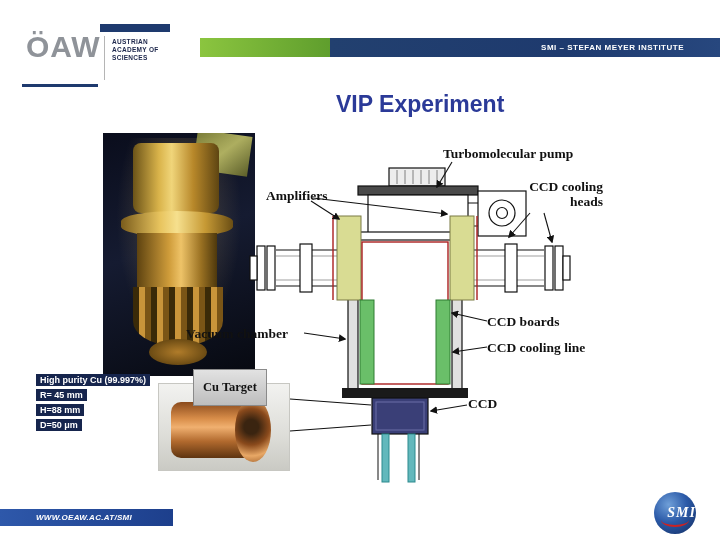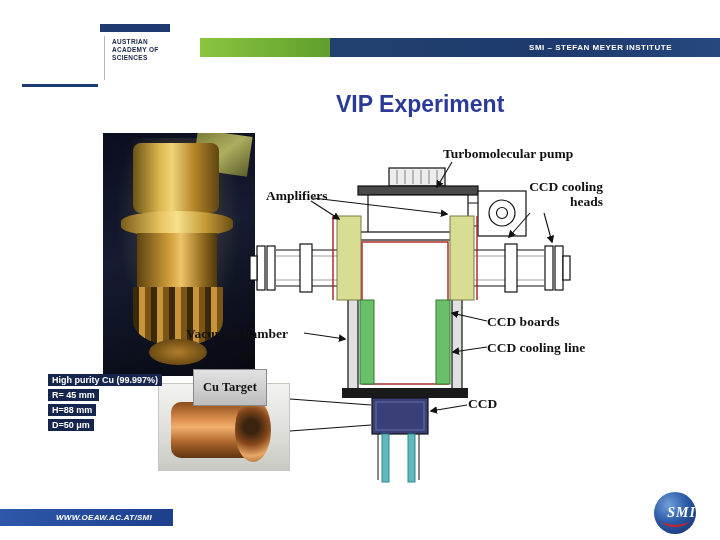--- a/index.html
+++ b/index.html
@@ -13,21 +13,21 @@
   .oaw-divider{position:absolute;left:84px;top:14px;width:1px;height:44px;background:#b5b5b5;}
   .oaw-topbar{position:absolute;left:80px;top:2px;width:70px;height:8px;background:#1e3a6e;}
   .oaw-name{position:absolute;left:92px;top:16px;font-size:6.5px;font-weight:bold;color:#202a4e;line-height:8px;letter-spacing:.3px;}
   .oaw-underline{position:absolute;left:2px;top:62px;width:76px;height:3px;background:#1e3a6e;}
 
   
   .hbar{position:absolute;top:38px;height:19px;}
   .hbar-green{left:200px;width:130px;background:linear-gradient(90deg,#8bc53f,#5f9e2d);}
   .hbar-blue{left:330px;width:390px;background:linear-gradient(90deg,#22406f,#1e3a6e 60%,#27477e);
              color:#fff;font-size:8px;letter-spacing:.5px;line-height:19px;text-align:right;
-             padding-right:48px;box-sizing:border-box;font-weight:bold;}
+             padding-right:36px;box-sizing:border-box;font-weight:bold;}
 
   
   .title-apparatus{position:absolute;left:80px;top:96px;font-size:21px;font-weight:bold;color:#9a9a9a;letter-spacing:.5px;}
   .title-experiment{position:absolute;left:336px;top:91px;font-size:23px;font-weight:bold;color:#2b3a98;}
 
   
   .photo-apparatus{position:absolute;left:103px;top:133px;width:152px;height:243px;z-index:1;overflow:hidden;
                    background:linear-gradient(160deg,#0a0d1c,#151b31 45%,#070910);}
   .pa-glow{position:absolute;left:5px;top:5px;width:142px;height:225px;
            background:radial-gradient(ellipse at 50% 35%,rgba(255,210,120,.28),transparent 62%);}
@@ -48,21 +48,21 @@
   .photo-copper{position:absolute;left:158px;top:383px;width:132px;height:88px;z-index:1;overflow:hidden;
                 background:linear-gradient(180deg,#f2f2f0,#ddddd8 60%,#cacac4);border:1px solid #c7c7c2;box-sizing:border-box;}
   .cu-body{position:absolute;left:12px;top:18px;width:82px;height:56px;border-radius:10px 0 0 10px;
            background:linear-gradient(180deg,#8a4a1c,#d98e4a 30%,#f0b070 45%,#b26a2e 70%,#5e3410);}
   .cu-face{position:absolute;left:76px;top:14px;width:36px;height:64px;border-radius:50%;
            background:radial-gradient(circle at 45% 45%,#3a2410 18%,#8a4a1c 45%,#e8a866 72%,#9a5a26);}
 
   
   .specs{position:absolute;left:36px;top:374px;width:150px;z-index:3;}
   .spec-line{width:fit-content;background:#16254d;color:#fff;font-size:9px;font-weight:bold;
-             padding:1px 4px;margin:0 0 3px 12px;white-space:nowrap;}
+             padding:1px 4px;margin:0 0 3px 0;white-space:nowrap;}
 
   
   .dlabel{position:absolute;z-index:3;font-family:"Liberation Serif",serif;font-weight:bold;
           font-size:13.5px;color:#111;white-space:nowrap;text-align:center;}
   .lbl-turbo{left:443px;top:146px;}
   .lbl-ampl{left:266px;top:188px;}
   .lbl-heads{left:521px;top:179px;width:82px;white-space:normal;text-align:right;line-height:15px;}
   .lbl-vac{left:186px;top:326px;}
   .lbl-boards{left:487px;top:314px;}
   .lbl-coolline{left:487px;top:340px;}
@@ -70,36 +70,37 @@
   .cu-target-box{position:absolute;left:193px;top:369px;z-index:4;background:linear-gradient(180deg,#e2e2e2,#bdbdbd);
                  border:1px solid #8a8a8a;padding:10px 9px;font-family:"Liberation Serif",serif;
                  font-weight:bold;font-size:12.5px;color:#111;}
 
   
   .diagram-svg{position:absolute;left:0;top:0;width:720px;height:540px;z-index:2;pointer-events:none;}
 
   
   .footer-bar{position:absolute;left:0;top:509px;width:173px;height:17px;z-index:3;
               background:linear-gradient(90deg,#2e58aa,#1d3f8c);color:#fff;font-size:8px;font-weight:bold;
-              font-style:italic;line-height:17px;padding-left:56px;box-sizing:border-box;letter-spacing:.3px;}
+              font-style:italic;line-height:17px;padding-left:36px;box-sizing:border-box;letter-spacing:.3px;}
   .smi-logo{position:absolute;left:654px;top:492px;width:42px;height:42px;border-radius:50%;z-index:3;
             background:radial-gradient(circle at 35% 30%,#6f9fd8,#2b5aa8 45%,#122b5e);
             display:flex;align-items:center;justify-content:flex-end;}
   .smi-logo span{color:#fff;font-family:"Liberation Serif",serif;font-weight:bold;font-style:italic;
                  font-size:14px;letter-spacing:1px;}
   .smi-red{position:absolute;left:7px;bottom:7px;width:28px;height:12px;border-bottom:2px solid #cc2222;
            border-radius:50%;}
 </style>
 </head>
 <body>
 
 <div class="slide">
 
   <div class="oaw">
     <div class="oaw-topbar"></div>
+    <div class="oaw-acronym">ÖAW</div>
     <div class="oaw-divider"></div>
     <div class="oaw-name">
       <div>AUSTRIAN</div>
       <div>ACADEMY OF</div>
       <div>SCIENCES</div>
     </div>
     <div class="oaw-underline"></div>
   </div>
 
   <div class="hbar hbar-green"></div>

